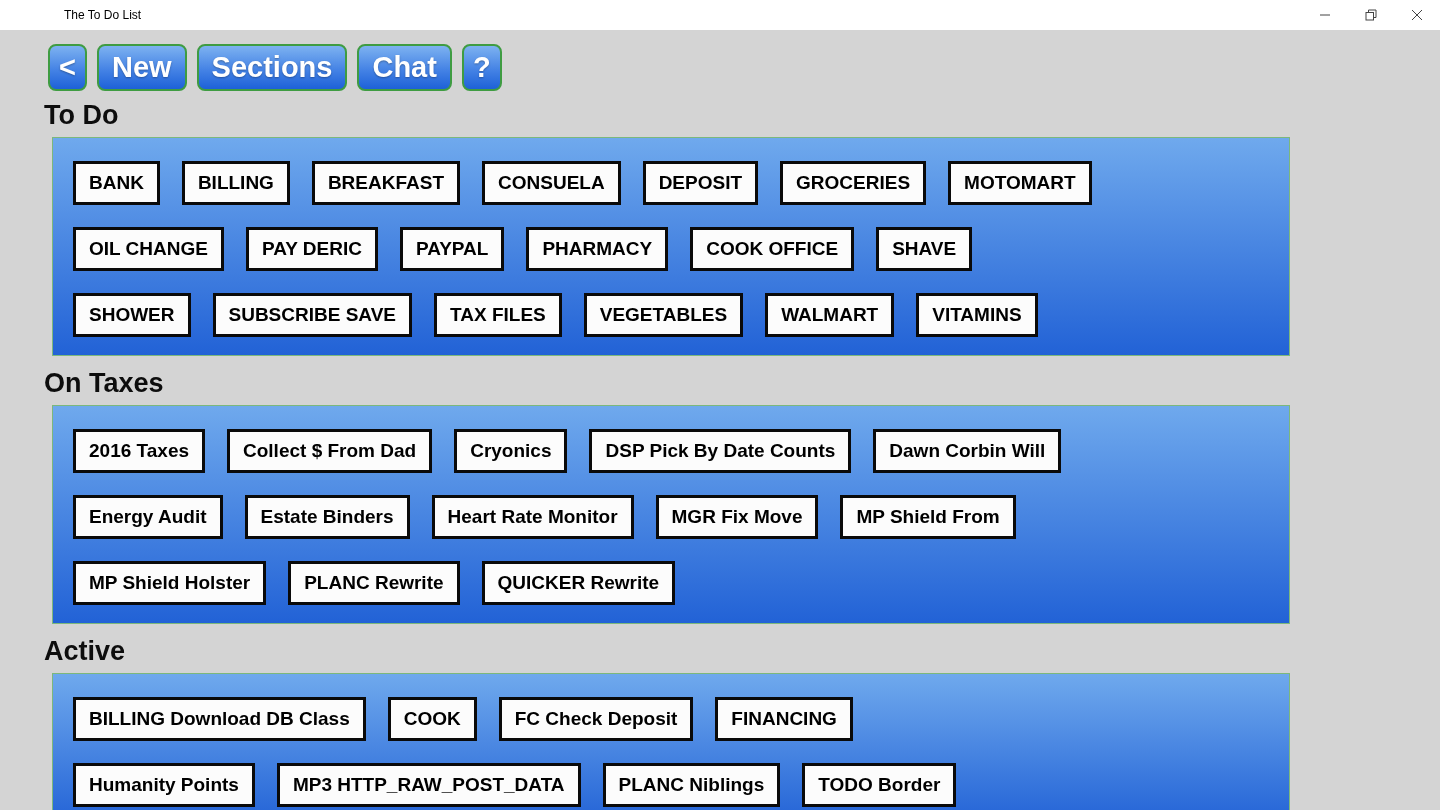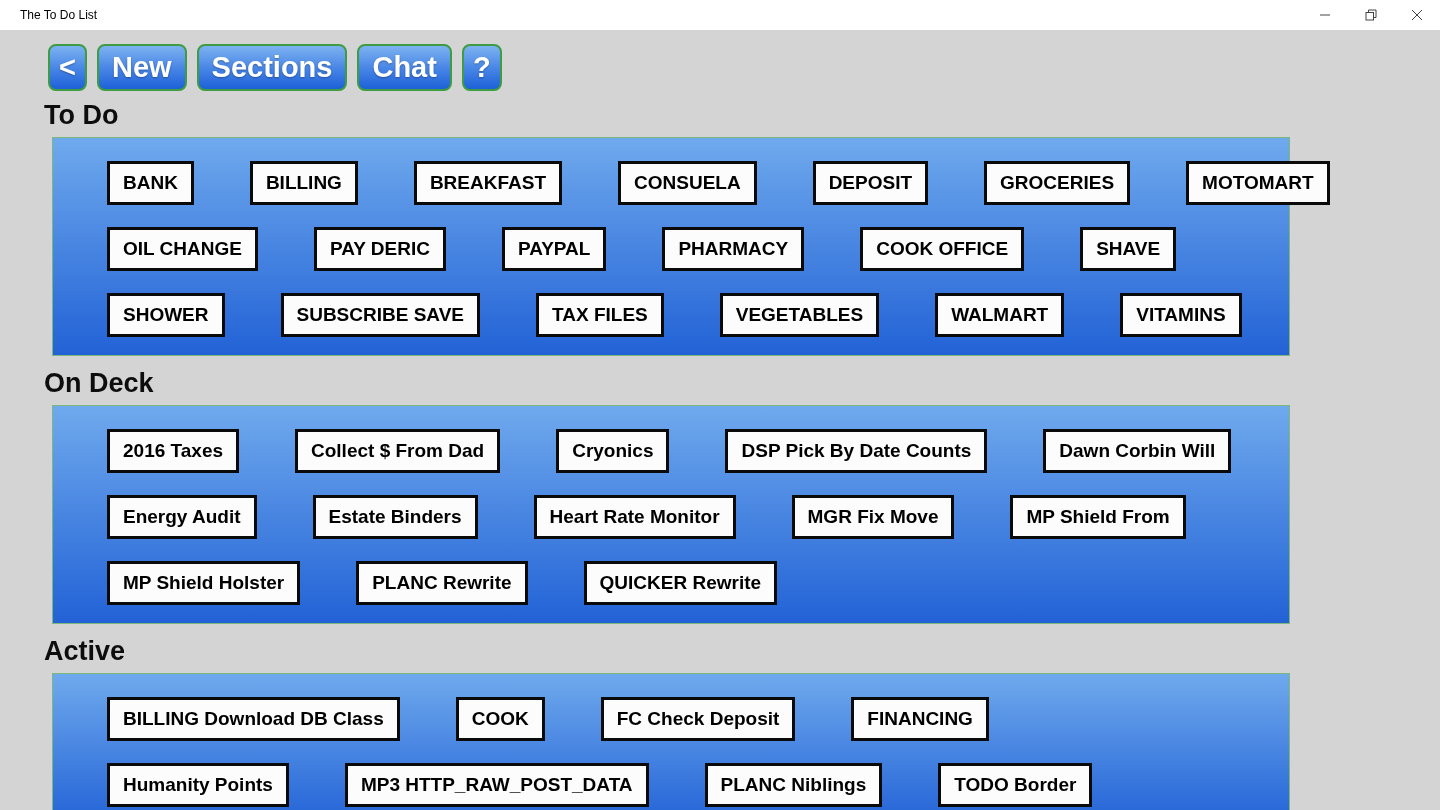--- a/index.html
+++ b/index.html
@@ -5,21 +5,21 @@
   * { margin:0; padding:0; box-sizing:border-box; }
   html,body { width:1440px; height:810px; overflow:hidden; }
   body {
     font-family:"Liberation Sans", sans-serif;
     background:#d4d4d4;
   }
 
   
   .titlebar {
     height:30px; background:#ffffff;
-    display:flex; align-items:center;
+    display:flex; align-items:center;padding-left:44px;
   }
   .titlebar-title {
     font-size:12px; color:#000; padding-left:20px;
   }
   .win-controls { margin-left:auto; display:flex; height:100%; }
   .win-btn {
     width:46px; height:100%;
     display:flex; align-items:center; justify-content:center;
     background:transparent; border:none; cursor:default;
   }
@@ -68,21 +68,20 @@
     border:3px solid #0a0a0a;
     color:#000000;
     font-family:"Liberation Sans", sans-serif;
     font-weight:bold;
     font-size:19px;
     height:44px;
     padding:0 13px;
     display:flex; align-items:center;
     white-space:nowrap;
     cursor:default;
-    margin-left:34px;
   }
 </style>
 </head>
 <body>
 
 <div class="titlebar">
   <span class="titlebar-title">The To Do List</span>
   <div class="win-controls">
     <button class="win-btn">
       <span>
@@ -140,21 +139,21 @@
       </div>
       <div class="panel-row">
         <button class="task-btn">SHOWER</button>
         <button class="task-btn">SUBSCRIBE SAVE</button>
         <button class="task-btn">TAX FILES</button>
         <button class="task-btn">VEGETABLES</button>
         <button class="task-btn">WALMART</button>
         <button class="task-btn">VITAMINS</button>
       </div>
     </div>
-    <div class="section-heading">On Deck</div>
+    <div class="section-heading">On Taxes</div>
     <div class="panel">
       <div class="panel-row">
         <button class="task-btn">2016 Taxes</button>
         <button class="task-btn">Collect $ From Dad</button>
         <button class="task-btn">Cryonics</button>
         <button class="task-btn">DSP Pick By Date Counts</button>
         <button class="task-btn">Dawn Corbin Will</button>
       </div>
       <div class="panel-row">
         <button class="task-btn">Energy Audit</button>

